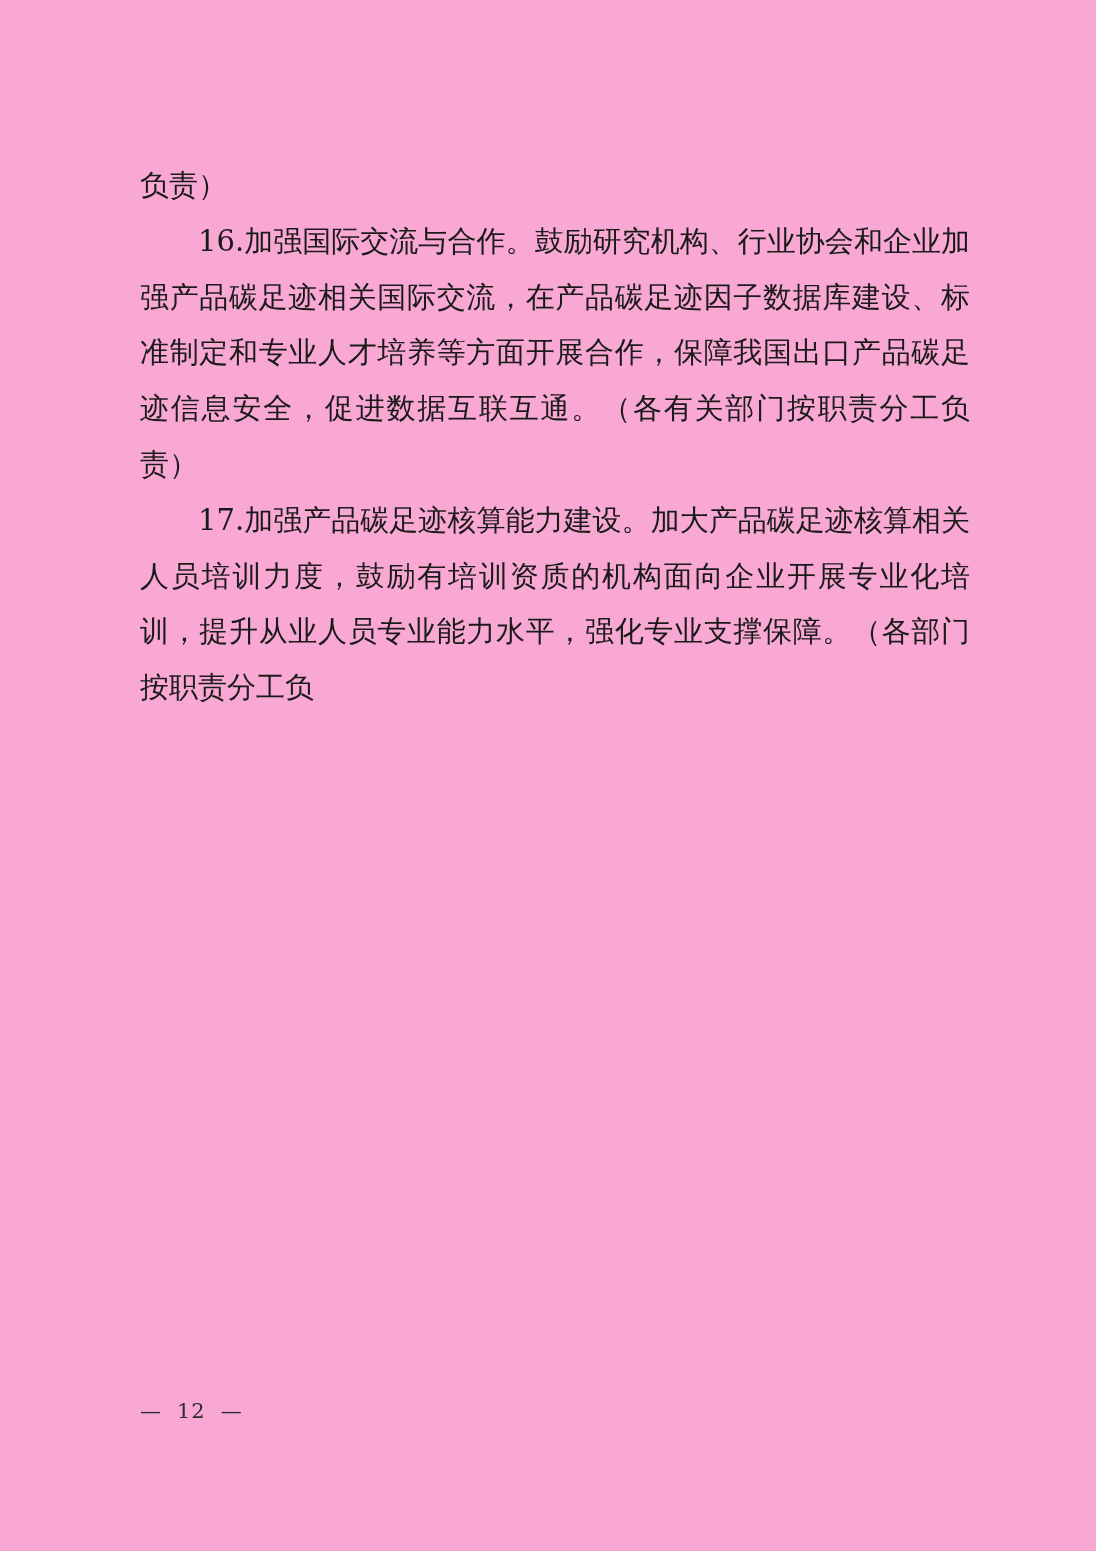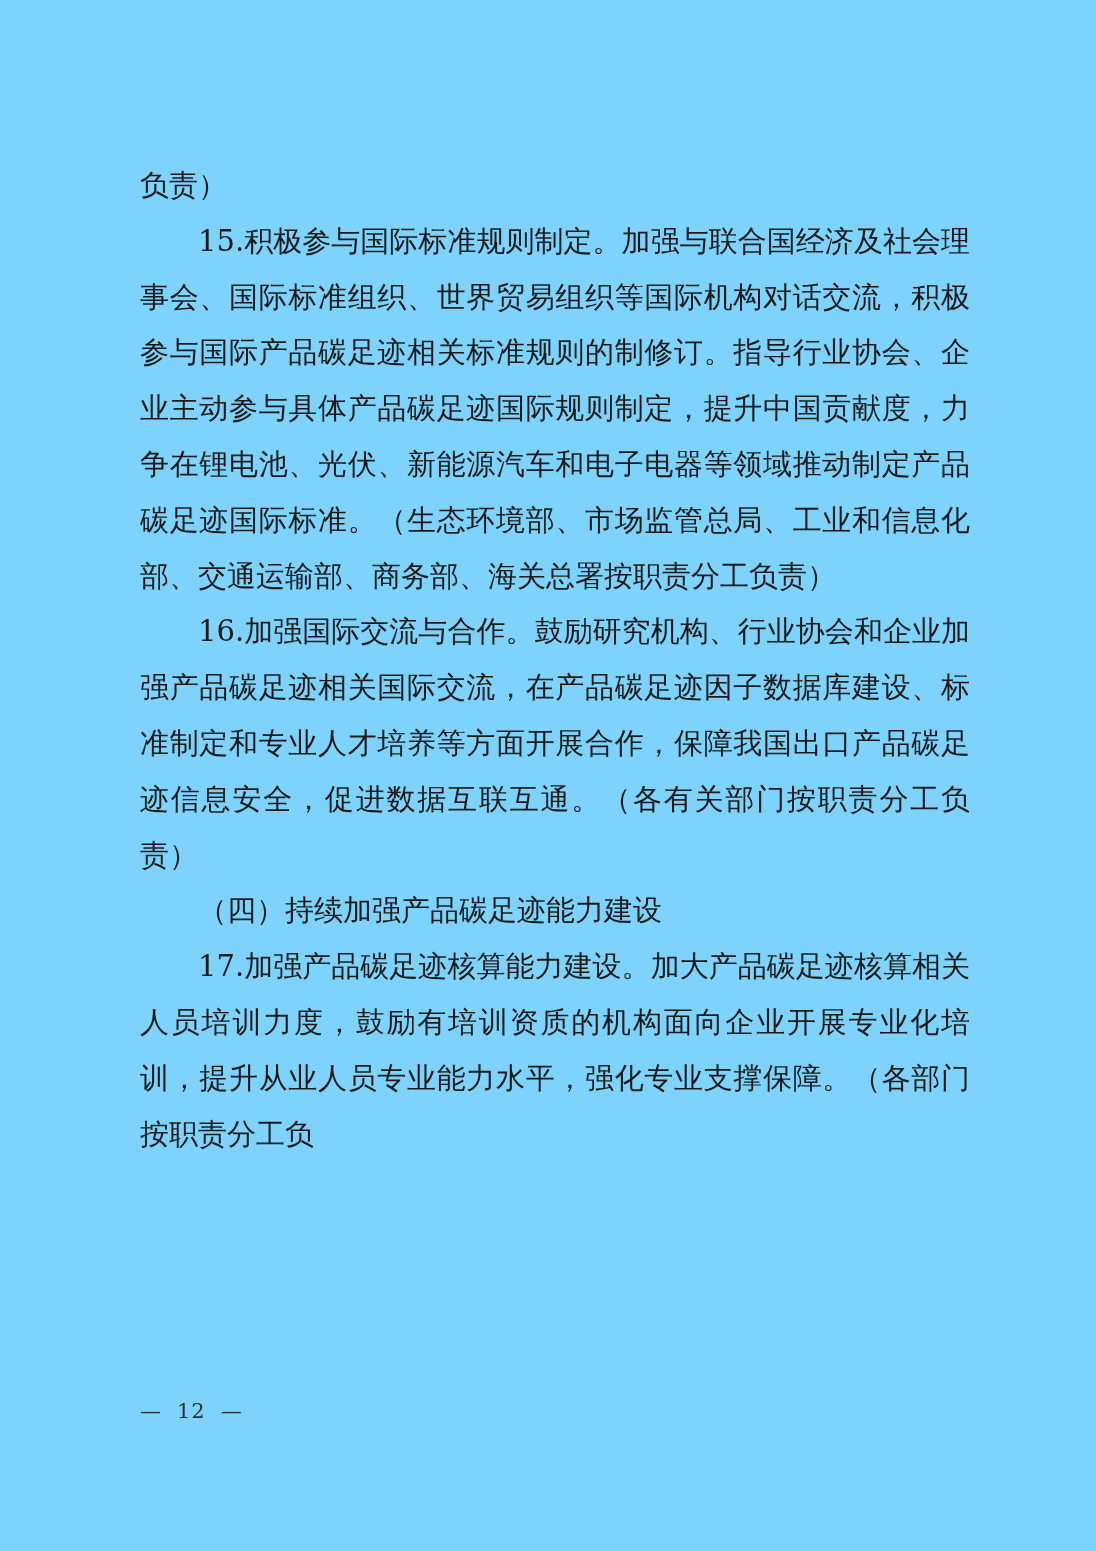--- a/index.html
+++ b/index.html
@@ -3,21 +3,21 @@
 <meta charset="utf-8">
 <style>
   html, body {
     margin: 0;
     padding: 0;
   }
   .page {
     position: relative;
     width: 1096px;
     height: 1551px;
-    background: #7dd3fc;
+    background: #f9a8d4;
     overflow: hidden;
     font-family: "DejaVu Serif", "Liberation Serif", serif;
   }
   .content {
     position: absolute;
     left: 140px;
     top: 158px;
     width: 830px;
     font-size: 29px;
     line-height: 55.8px;
@@ -55,25 +55,23 @@
 </style>
 </head>
 <body>
 
 <div class="page">
 
   <main class="content">
     <p class="body-text">负责）</p>
 
 
-    <p class="body-text indent">15.积极参与国际标准规则制定。加强与联合国经济及社会理事会、国际标准组织、世界贸易组织等国际机构对话交流，积极参与国际产品碳足迹相关标准规则的制修订。指导行业协会、企业主动参与具体产品碳足迹国际规则制定，提升中国贡献度，力争在锂电池、光伏、新能源汽车和电子电器等领域推动制定产品碳足迹国际标准。（生态环境部、市场监管总局、工业和信息化部、交通运输部、商务部、海关总署按职责分工负责）</p>
 
     <p class="body-text indent">16.加强国际交流与合作。鼓励研究机构、行业协会和企业加强产品碳足迹相关国际交流，在产品碳足迹因子数据库建设、标准制定和专业人才培养等方面开展合作，保障我国出口产品碳足迹信息安全，促进数据互联互通。（各有关部门按职责分工负责）</p>
 
-    <h2 class="section-heading indent">（四）持续加强产品碳足迹能力建设</h2>
 
     <p class="body-text indent">17.加强产品碳足迹核算能力建设。加大产品碳足迹核算相关人员培训力度，鼓励有培训资质的机构面向企业开展专业化培训，提升从业人员专业能力水平，强化专业支撑保障。（各部门按职责分工负</p>
   </main>
 
   <footer class="page-footer">
     <span>—</span><span class="page-num">12</span><span>—</span>
   </footer>
 
 </div>
 

